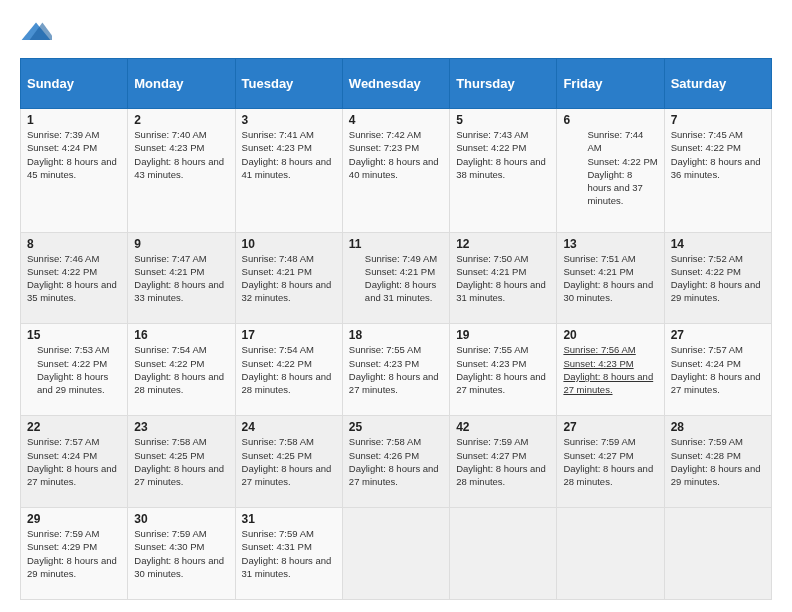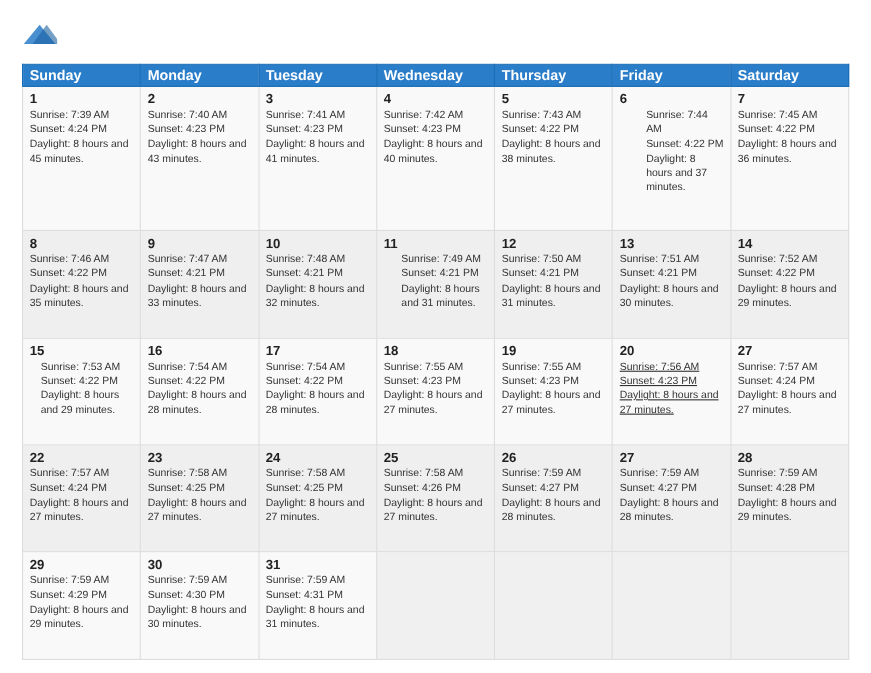--- a/index.html
+++ b/index.html
@@ -55,21 +55,21 @@
     .calendar-table {
       width: 100%;
       border-collapse: collapse;
       flex: 1;
     }
     .calendar-table thead tr th {
       background: #2a7dc9;
       color: #fff;
       font-size: 13px;
       font-weight: bold;
-      padding: 2px 6px;
+      padding: 17px 6px;
       text-align: left;
       border: 1px solid #1a6db5;
     }
     .calendar-table tbody tr td {
       vertical-align: top;
       border: 1px solid #ddd;
       padding: 4px 6px;
       font-size: 10px;
       color: #333;
       background: #fff;
@@ -147,21 +147,21 @@
           </td>
           <td>
             <span class="day-num">3</span>
             <div class="day-info" style="white-space: pre-line;">Sunrise: 7:41 AM
 Sunset: 4:23 PM
 Daylight: 8 hours and 41 minutes.</div>
           </td>
           <td>
             <span class="day-num">4</span>
             <div class="day-info" style="white-space: pre-line;">Sunrise: 7:42 AM
-Sunset: 4:23 PM
+Sunset: 7:23 PM
 Daylight: 8 hours and 40 minutes.</div>
           </td>
           <td>
             <span class="day-num">5</span>
             <div class="day-info" style="white-space: pre-line;">Sunrise: 7:43 AM
 Sunset: 4:22 PM
 Daylight: 8 hours and 38 minutes.</div>
           </td>
           <td>
             <span class="day-num">6</span>
@@ -283,21 +283,21 @@
 Sunset: 4:25 PM
 Daylight: 8 hours and 27 minutes.</div>
           </td>
           <td>
             <span class="day-num">25</span>
             <div class="day-info" style="white-space: pre-line;">Sunrise: 7:58 AM
 Sunset: 4:26 PM
 Daylight: 8 hours and 27 minutes.</div>
           </td>
           <td>
-            <span class="day-num">26</span>
+            <span class="day-num">42</span>
             <div class="day-info" style="white-space: pre-line;">Sunrise: 7:59 AM
 Sunset: 4:27 PM
 Daylight: 8 hours and 28 minutes.</div>
           </td>
           <td>
             <span class="day-num">27</span>
             <div class="day-info" style="white-space: pre-line;">Sunrise: 7:59 AM
 Sunset: 4:27 PM
 Daylight: 8 hours and 28 minutes.</div>
           </td>

